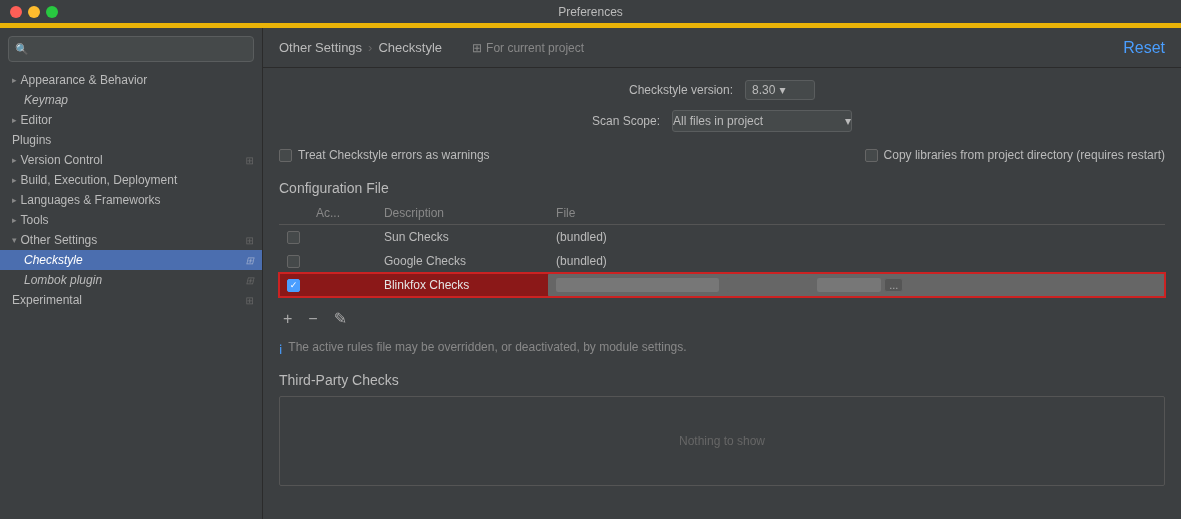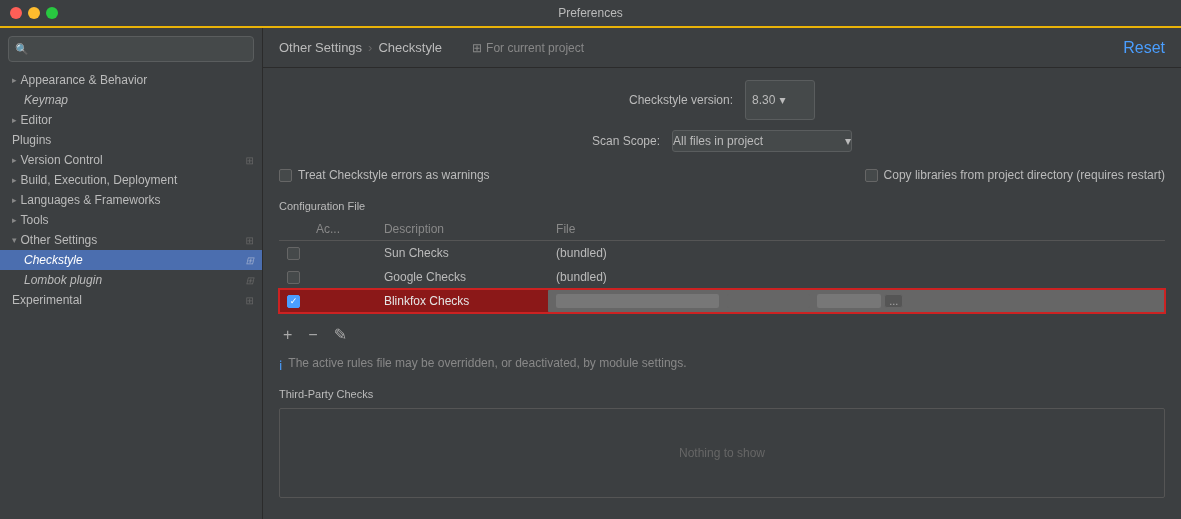--- a/index.html
+++ b/index.html
@@ -14,21 +14,21 @@
       display: flex;
       flex-direction: column;
     }
     .title-bar {
       background: #3c3f41;
       height: 28px;
       display: flex;
       align-items: center;
       justify-content: center;
       position: relative;
-      border-bottom: 2px solid #eab308;
+      border-bottom: 5px solid #eab308;
       flex-shrink: 0;
     }
     .title-bar-buttons {
       position: absolute;
       left: 10px;
       display: flex;
       gap: 6px;
       align-items: center;
     }
     .traffic-light {
@@ -162,21 +162,21 @@
     }
     .label-text {
       color: #bbbbbb;
       font-size: 12px;
     }
     .version-select {
       background: #45494a;
       border: 1px solid #5a5d5e;
       color: #bbbbbb;
       font-size: 12px;
-      padding: 12px 6px;
+      padding: 2px 6px;
       border-radius: 3px;
       cursor: pointer;
       display: flex;
       align-items: center;
       gap: 4px;
       min-width: 70px;
     }
     .scope-select {
       background: #45494a;
       border: 1px solid #5a5d5e;
@@ -199,21 +199,21 @@
     }
     .checkbox {
       width: 13px; height: 13px;
       border: 1px solid #666;
       background: #45494a;
       border-radius: 2px;
       flex-shrink: 0;
     }
     .section-title {
       color: #bbbbbb;
-      font-size: 11px;
+      font-size: 14px;
       margin-bottom: 6px;
       font-weight: normal;
     }
     .config-table {
       width: 100%;
       border-collapse: collapse;
       margin-bottom: 0;
     }
     .config-table thead tr {
       border-bottom: 1px solid #555;

